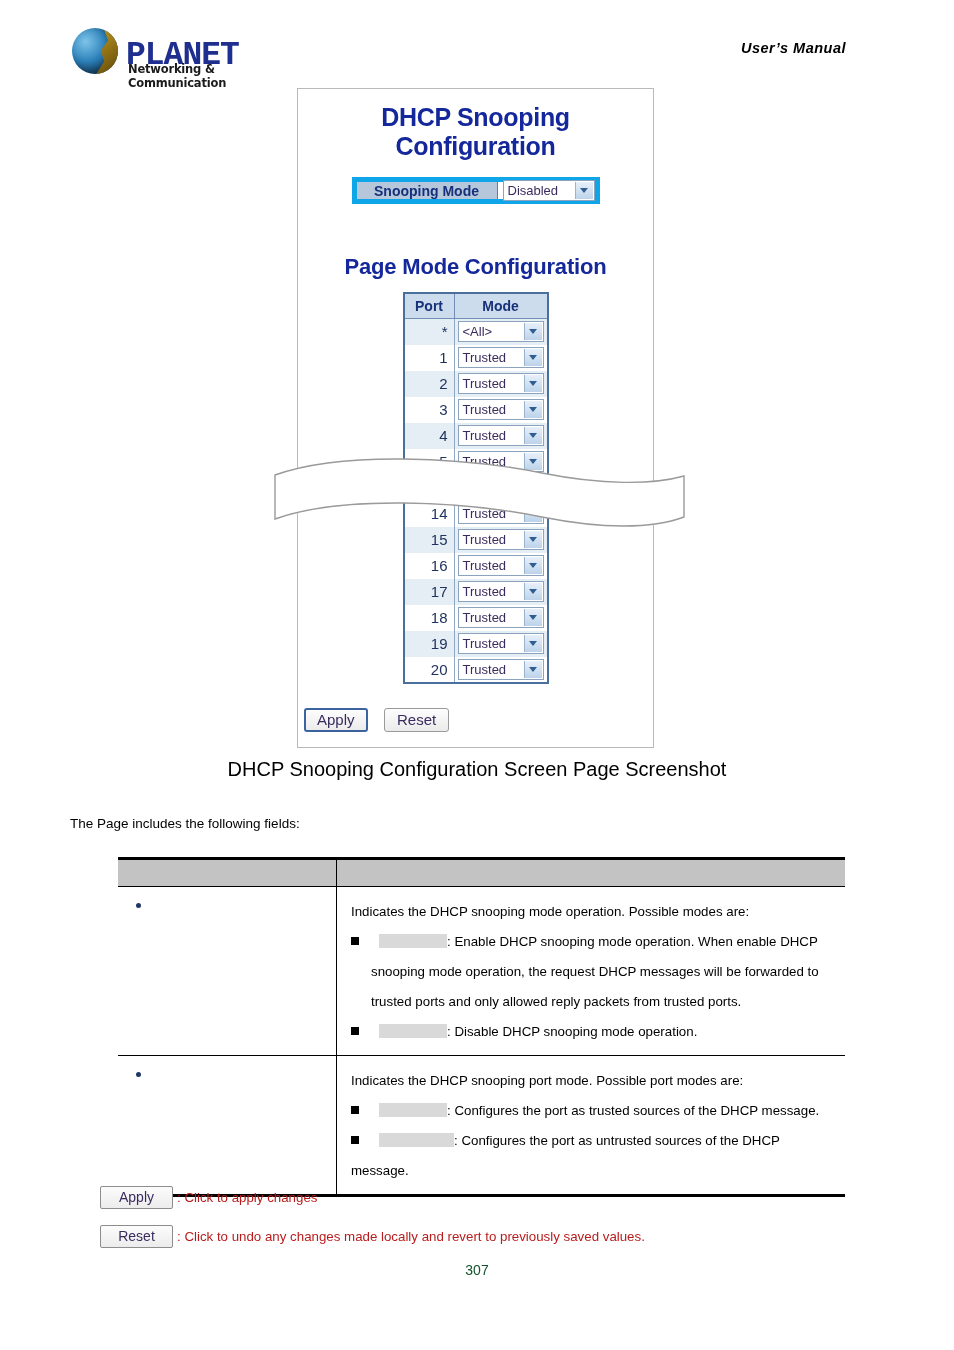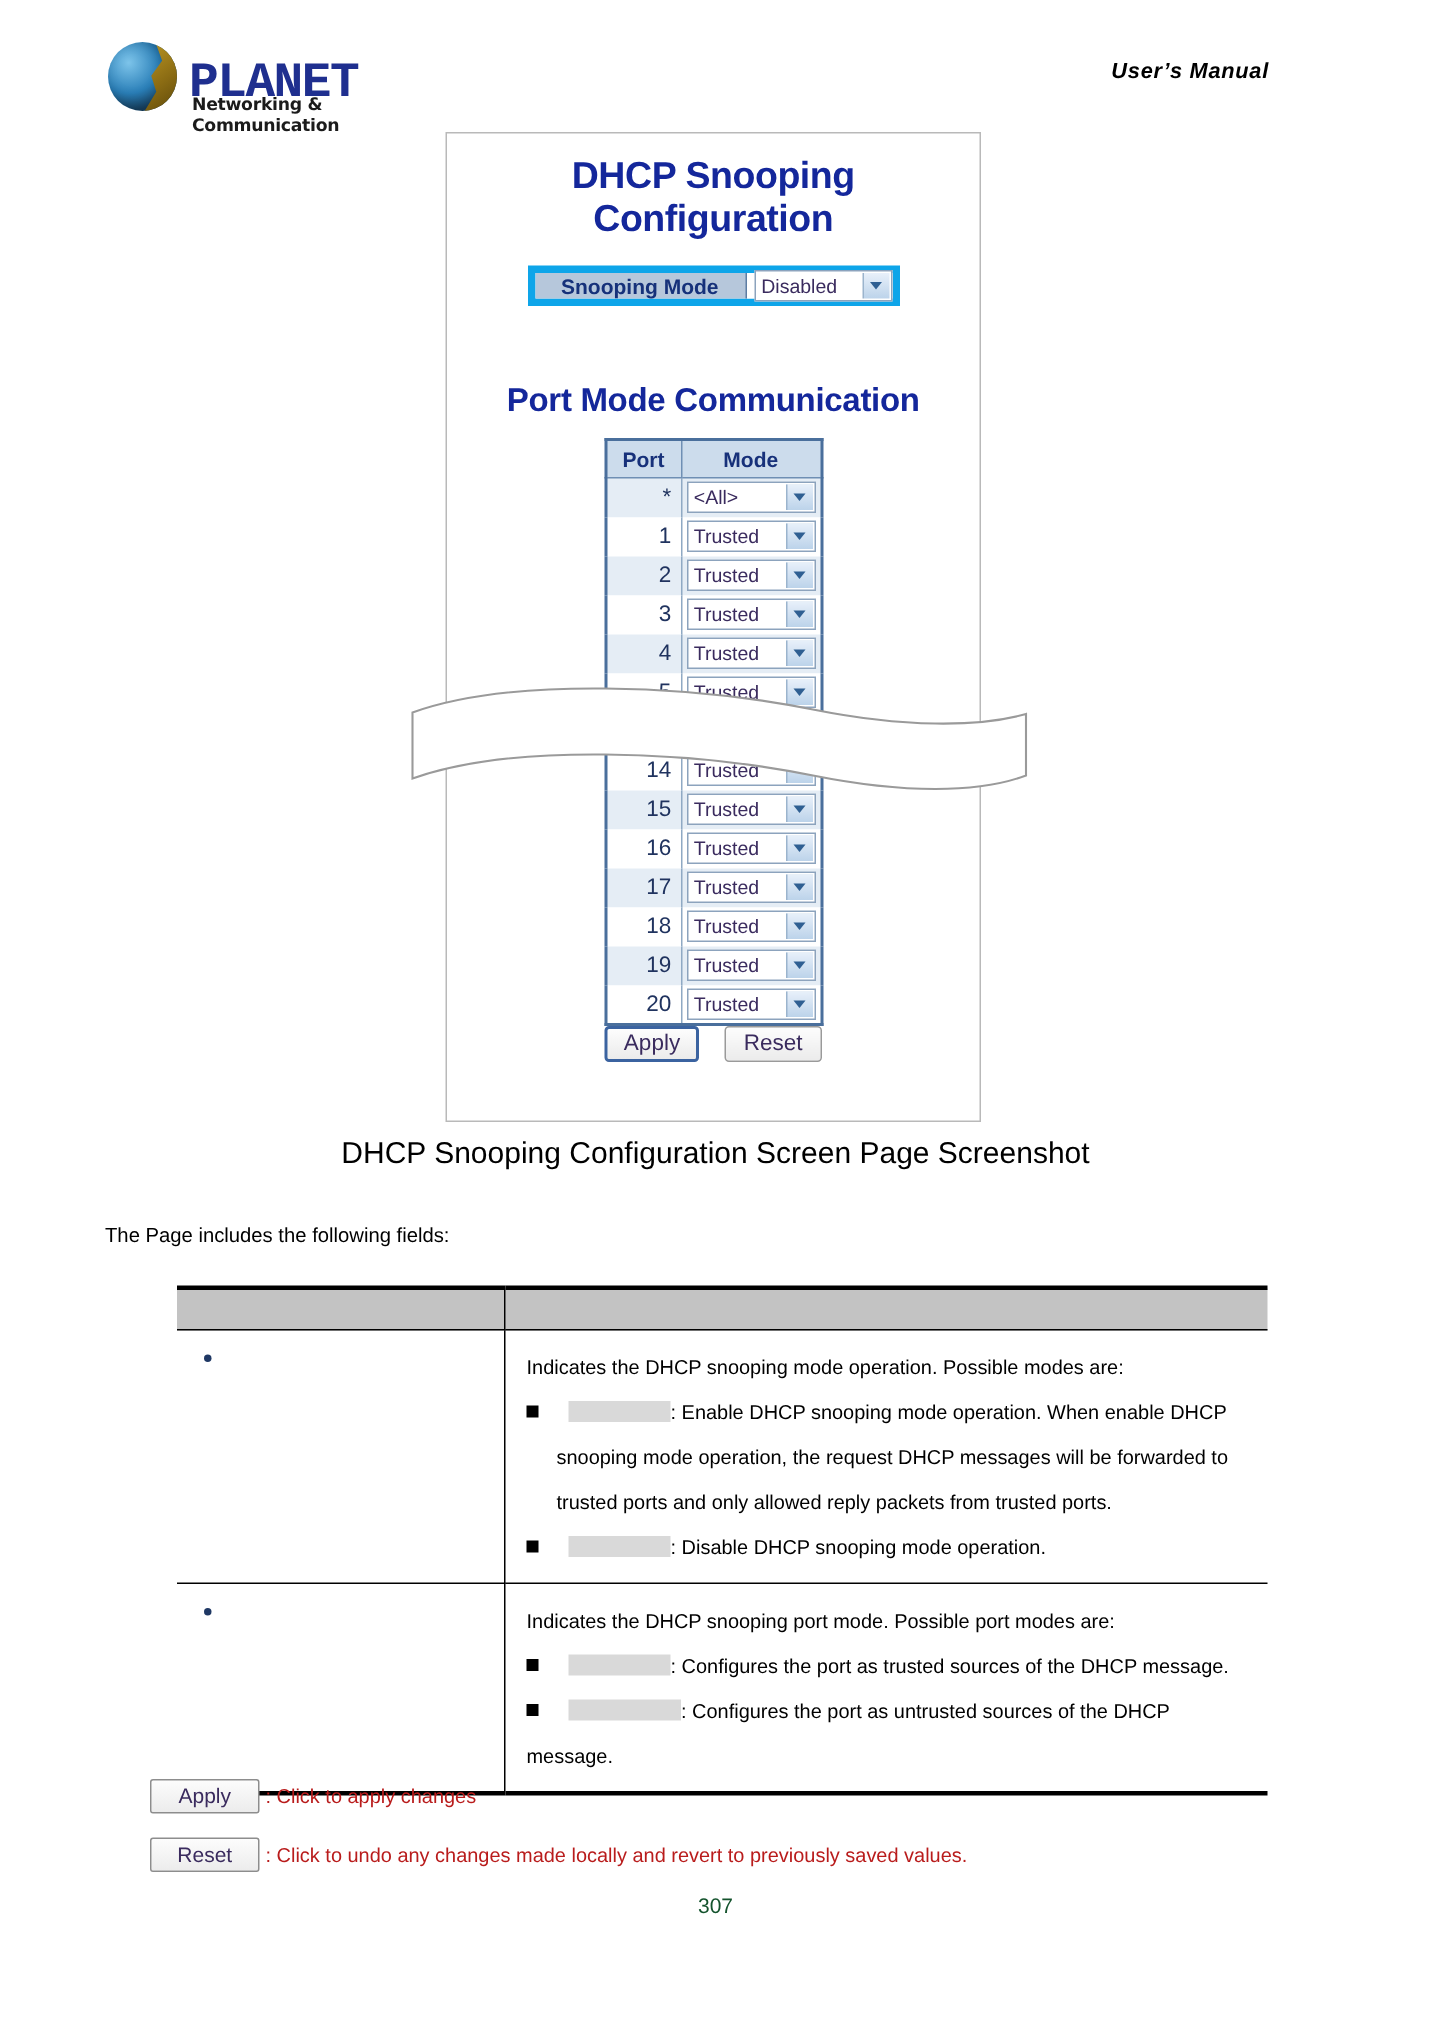--- a/index.html
+++ b/index.html
@@ -199,22 +199,22 @@
     font-size: 15px;
     color: #20335f;
     border-right: 1px solid #8fa9c4;
   }
   .port-table td.m {
     padding: 0 3px;
   }
   .row-sel { width: 86px; height: 21px; }
 
   .fig-buttons {
-    margin-top: 0;
-    text-align: center;
+    margin-top: 24px;
+    text-align: left;
     padding-bottom: 8px;
   }
   .btn {
     display: inline-block;
     font-family: "Liberation Sans", sans-serif;
     font-size: 15px;
     color: #3a2b5e;
     background: linear-gradient(#fdfdfd, #ebebeb);
     padding: 2px 12px 3px;
     margin: 0 6px;
@@ -361,21 +361,21 @@
     <div class="snoop-select-cell">
       <div class="sel snoop-sel">
         <span>Disabled</span>
         <span class="arrow">
             <i></i>
           </span>
       </div>
     </div>
   </div>
 
-  <div class="fig-title2">Port Mode Communication</div>
+  <div class="fig-title2">Page Mode Configuration</div>
 
   <table class="port-table">
     <thead>
       <tr>
         <th class="c-port">Port</th>
         <th>Mode</th>
       </tr>
     </thead>
     <tbody>
       <tr class="odd">

